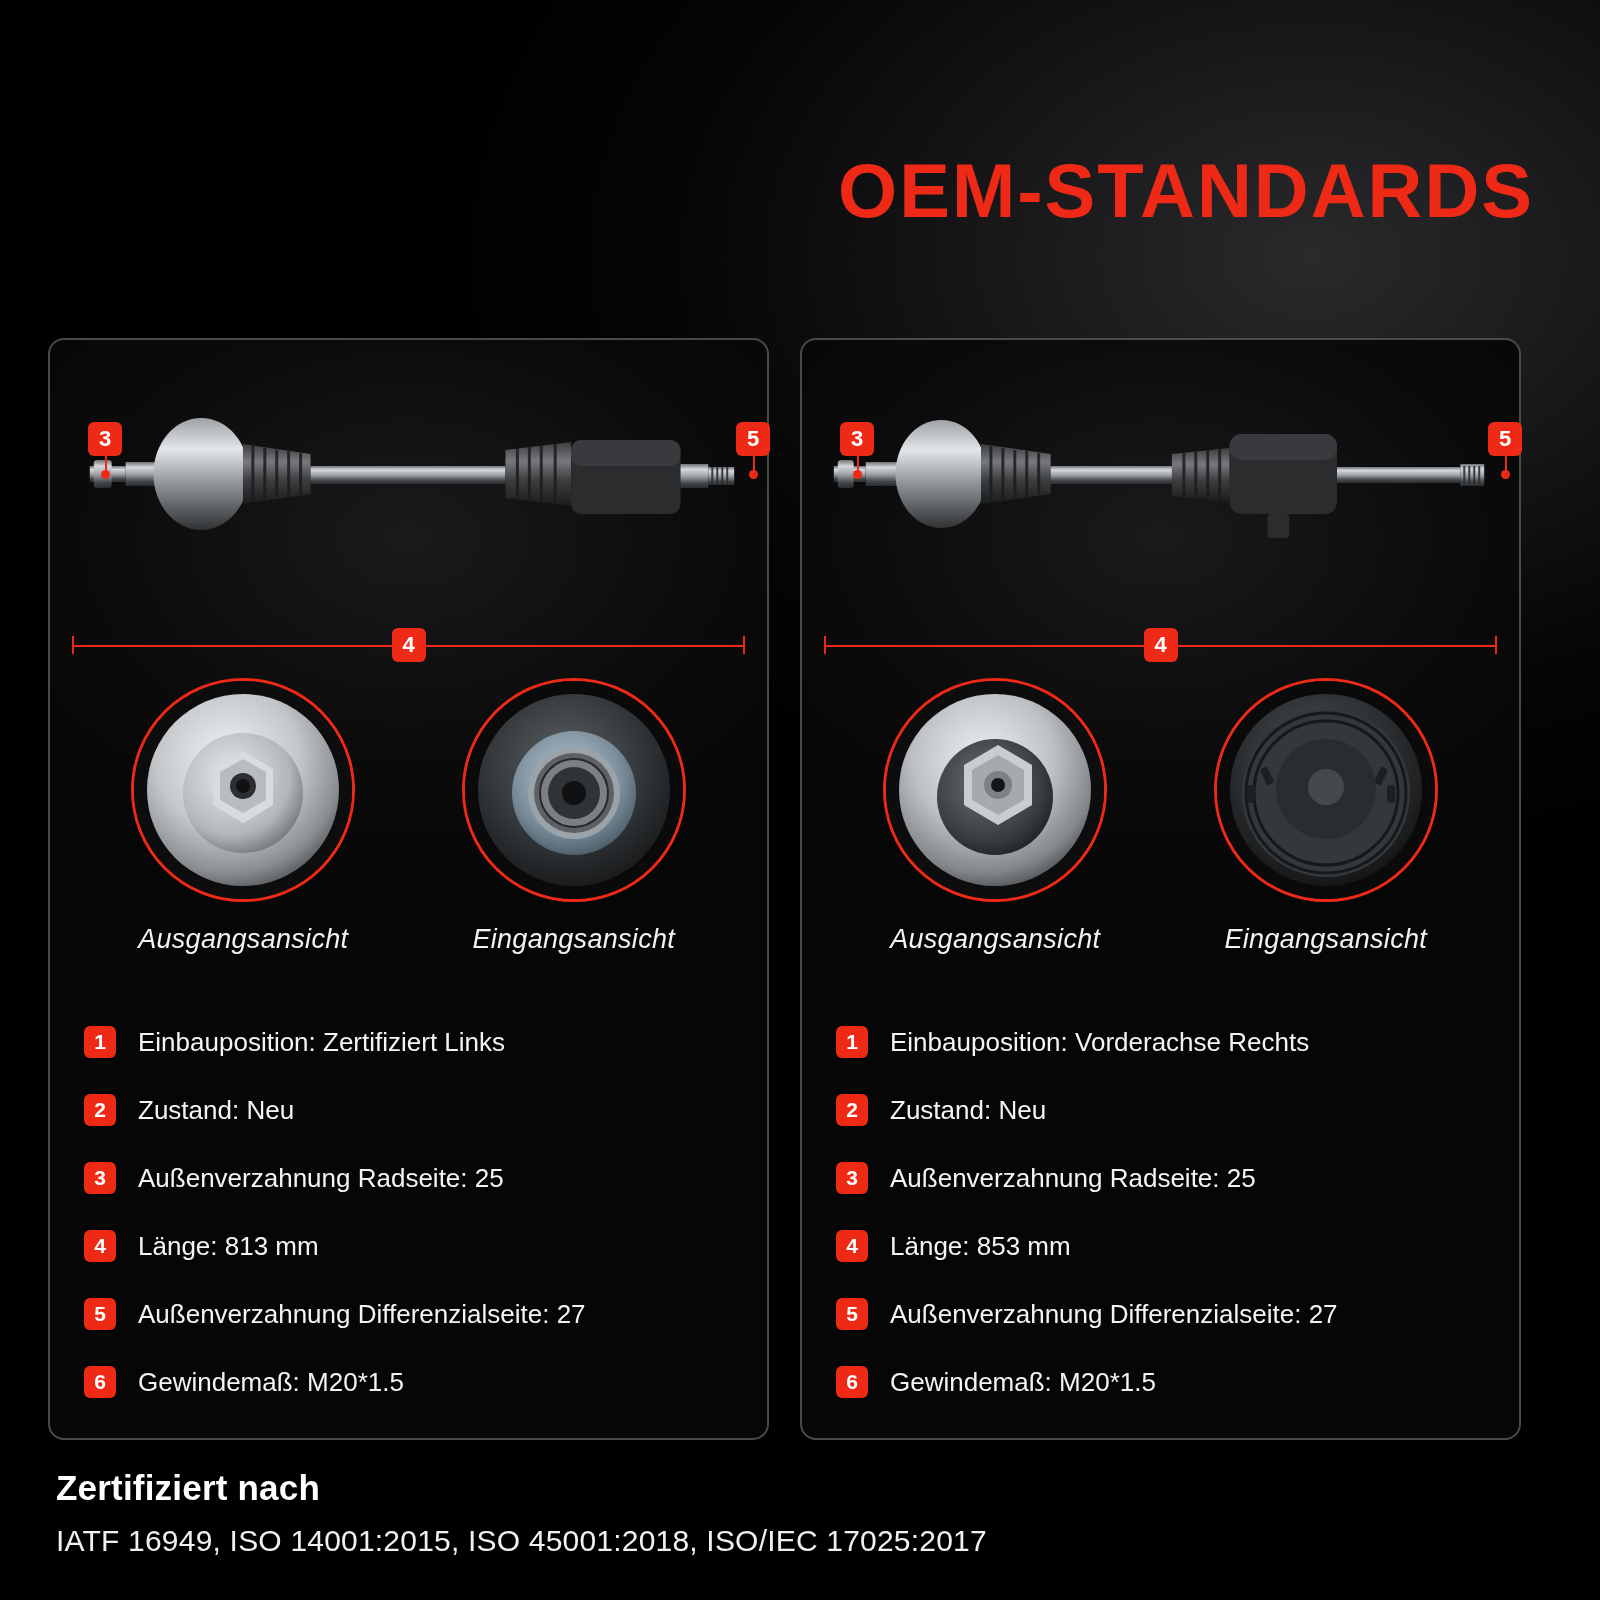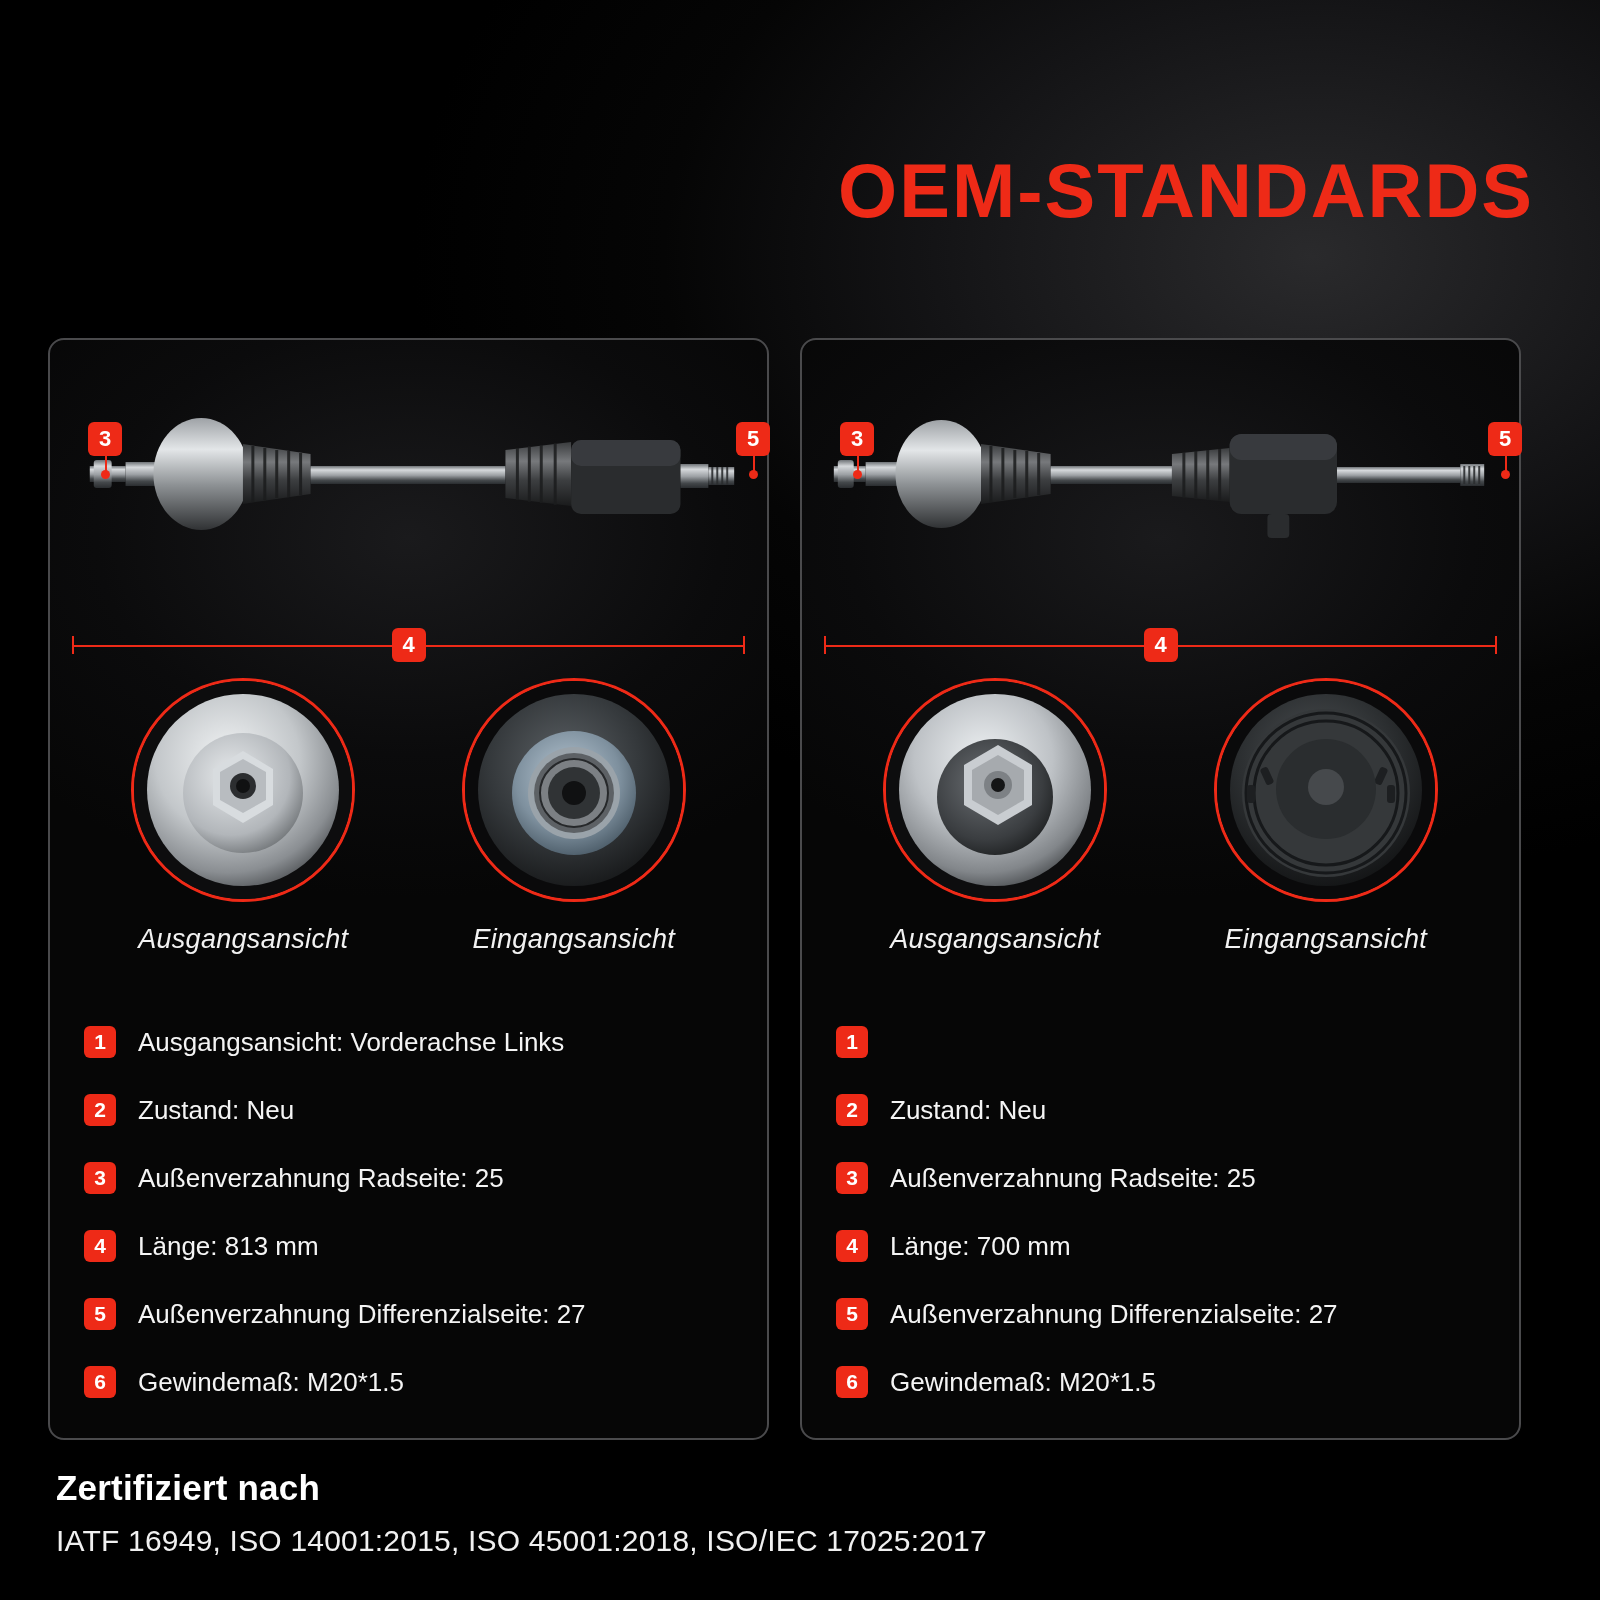--- a/index.html
+++ b/index.html
@@ -363,21 +363,21 @@
             <circle cx="109" cy="112" r="12" fill="#101112"></circle>
           </svg>
         </div>
         <div class="view-label">Eingangsansicht</div>
       </div>
     </div>
 
     <div class="specs">
       <div class="spec-row">
         <div class="spec-num">1</div>
-        <div class="spec-text">Ausgangsansicht: Vorderachse Links</div>
+        <div class="spec-text">Einbauposition: Zertifiziert Links</div>
       </div>
       <div class="spec-row">
         <div class="spec-num">2</div>
         <div class="spec-text">Zustand: Neu</div>
       </div>
       <div class="spec-row">
         <div class="spec-num">3</div>
         <div class="spec-text">Außenverzahnung Radseite: 25</div>
       </div>
       <div class="spec-row">
@@ -529,32 +529,33 @@
             <circle cx="109" cy="106" r="18" fill="#46494c"></circle>
           </svg>
         </div>
         <div class="view-label">Eingangsansicht</div>
       </div>
     </div>
 
     <div class="specs">
       <div class="spec-row">
         <div class="spec-num">1</div>
+        <div class="spec-text">Einbauposition: Vorderachse Rechts</div>
       </div>
       <div class="spec-row">
         <div class="spec-num">2</div>
         <div class="spec-text">Zustand: Neu</div>
       </div>
       <div class="spec-row">
         <div class="spec-num">3</div>
         <div class="spec-text">Außenverzahnung Radseite: 25</div>
       </div>
       <div class="spec-row">
         <div class="spec-num">4</div>
-        <div class="spec-text">Länge: 700 mm</div>
+        <div class="spec-text">Länge: 853 mm</div>
       </div>
       <div class="spec-row">
         <div class="spec-num">5</div>
         <div class="spec-text">Außenverzahnung Differenzialseite: 27</div>
       </div>
       <div class="spec-row">
         <div class="spec-num">6</div>
         <div class="spec-text">Gewindemaß: M20*1.5</div>
       </div>
     </div>

